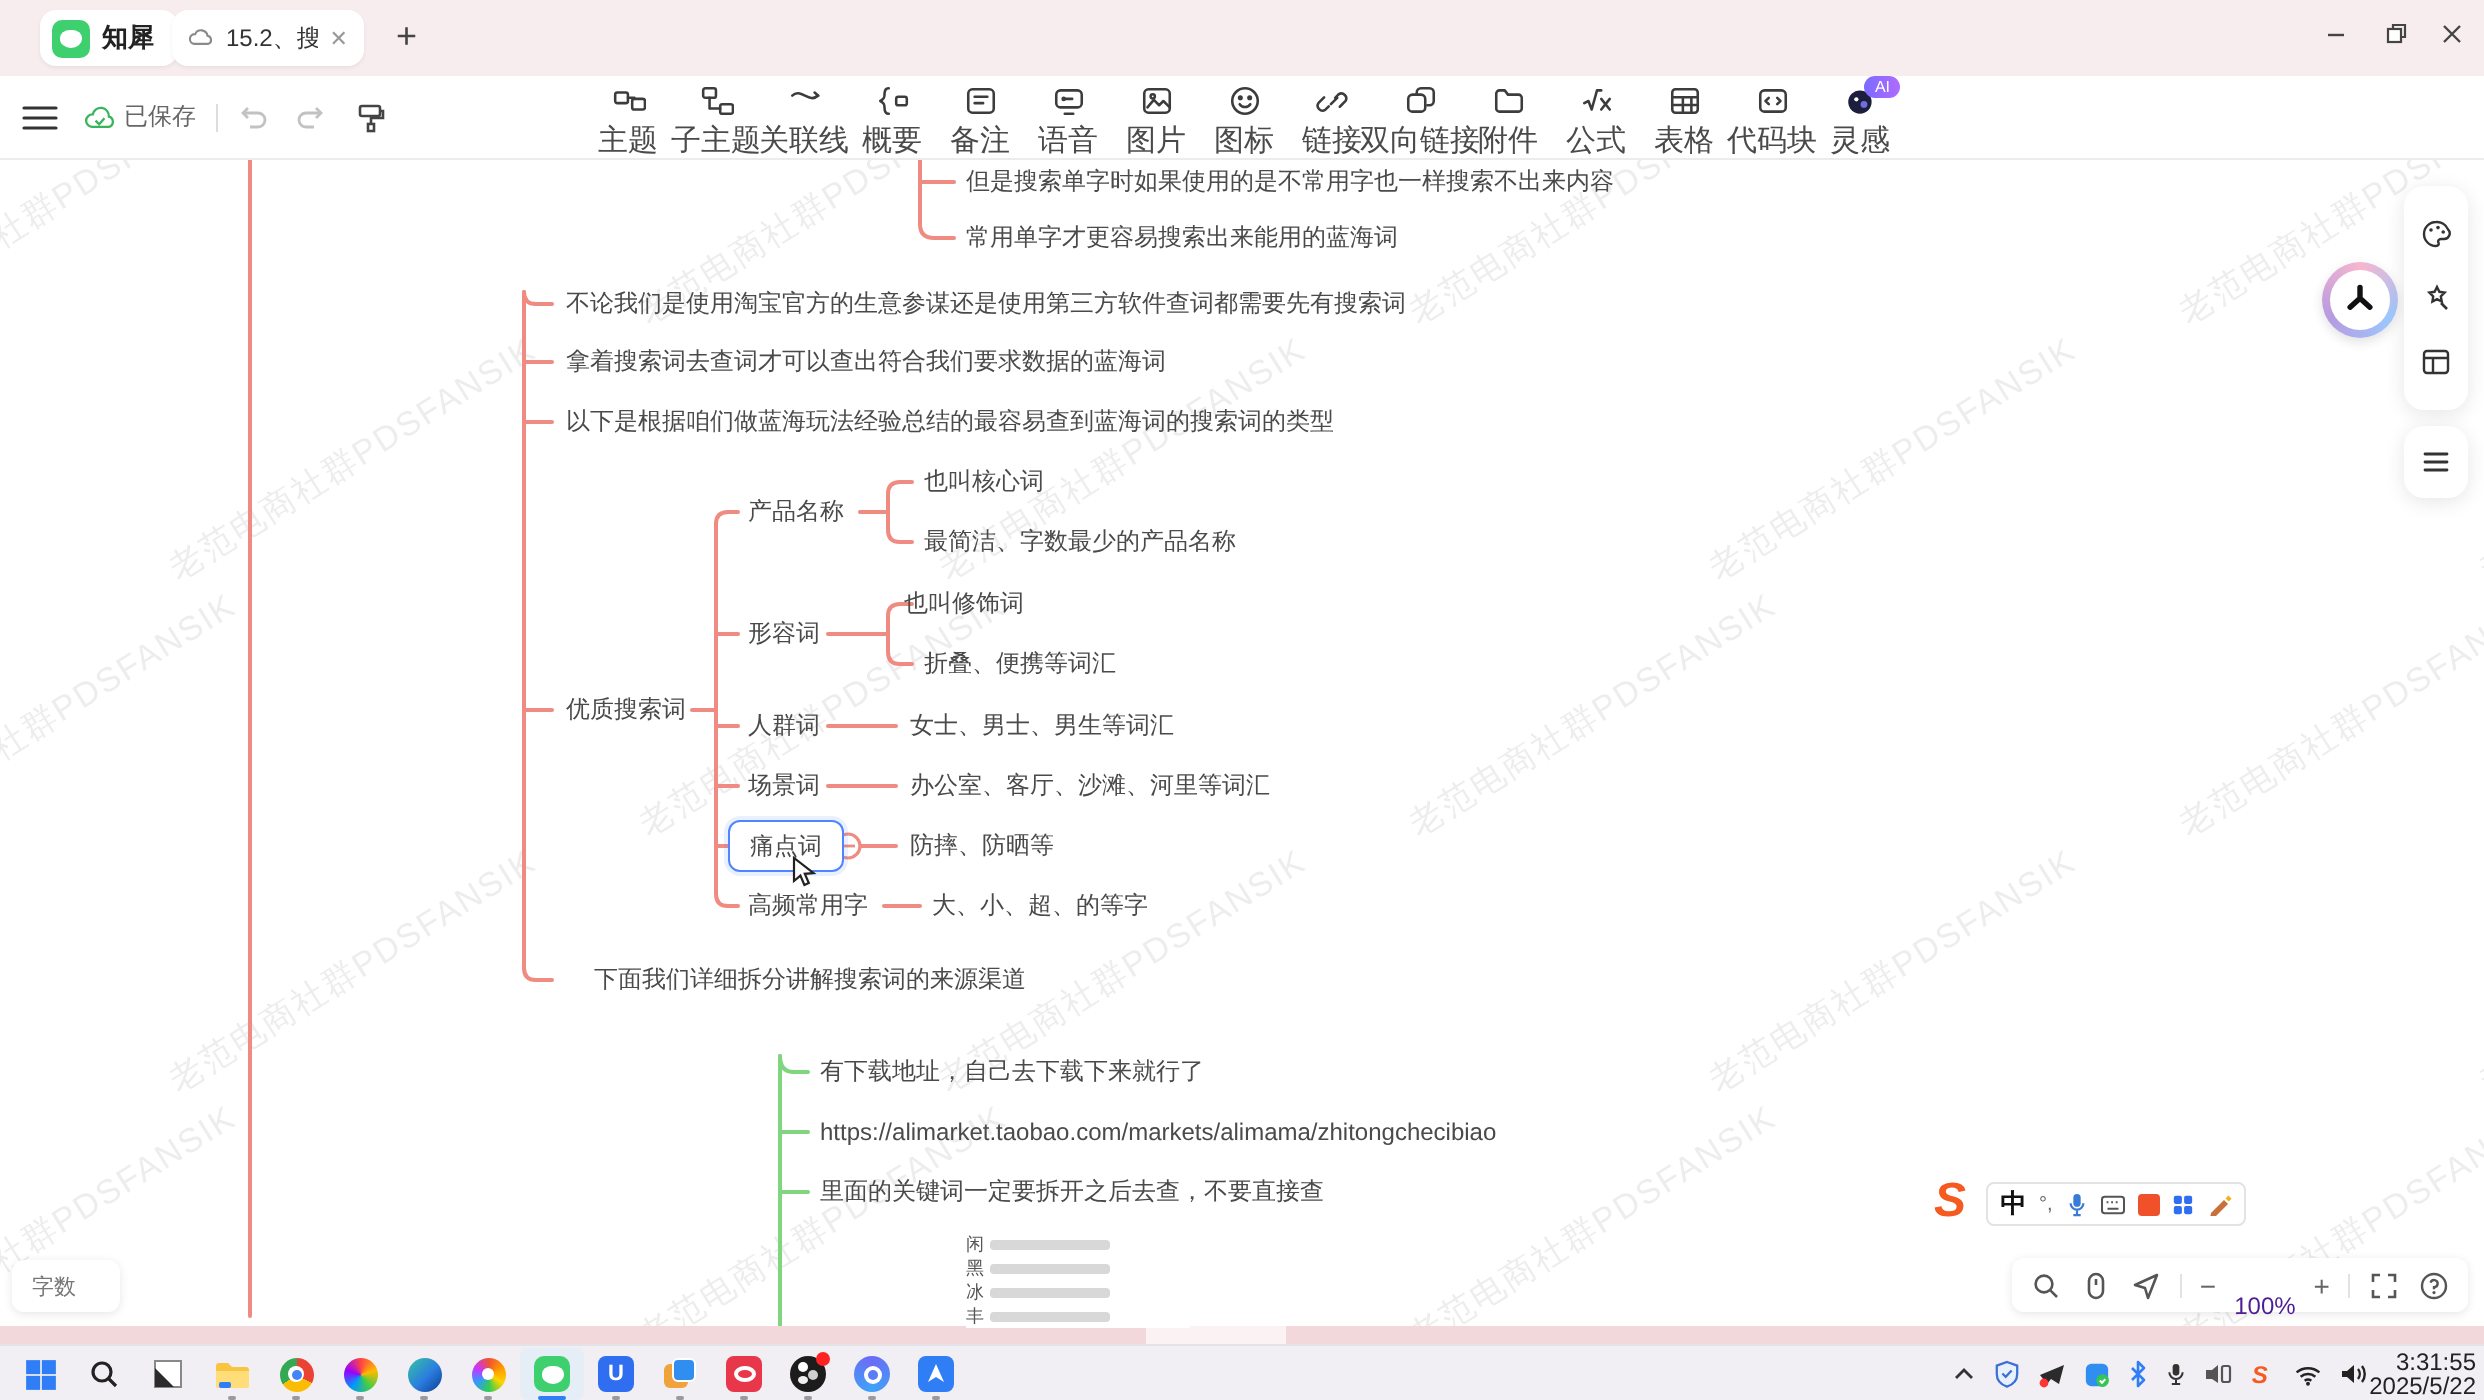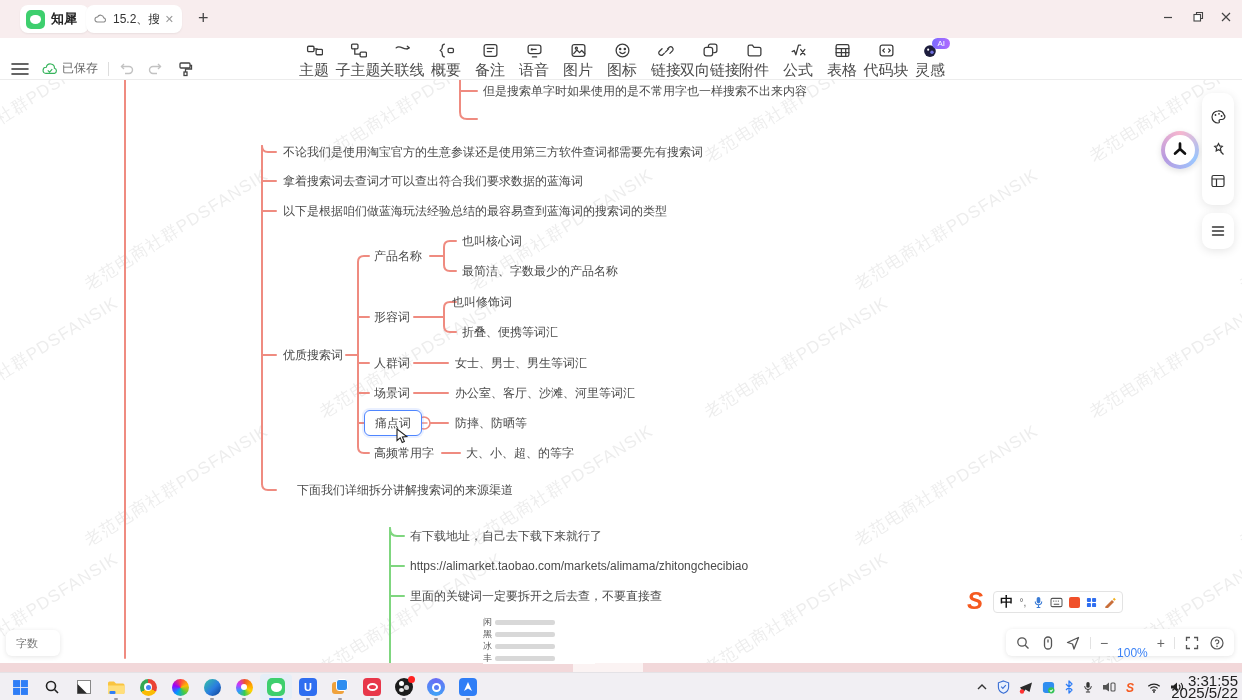--- a/index.html
+++ b/index.html
@@ -13,21 +13,21 @@
   #logo-sq::after { content:""; position:absolute; left:4px; top:5px; width:11px; height:9px; background:#fff; border-radius:45% 45% 50% 50%; }
   #logo-pill .nm { font-size:13px; font-weight:bold; color:#222; }
   #doc-tab { position:absolute; left:86px; top:5px; height:28px; width:96px; background:#fff; border-radius:8px; display:flex; align-items:center; padding:0 8px; gap:6px; box-shadow:0 1px 2px rgba(0,0,0,.06); }
   #doc-tab .t { font-size:12px; color:#333; white-space:nowrap; overflow:hidden; flex:1; }
   #doc-tab .x { font-size:11px; color:#999; }
   #new-tab { position:absolute; left:198px; top:8px; font-size:18px; color:#444; line-height:20px; }
   .winctl { position:absolute; top:11px; width:16px; height:16px; color:#444; font-size:13px; text-align:center; line-height:16px; }
 
   
   #toolbar { position:absolute; left:0; top:38px; width:1242px; height:42px; background:#fff; border-bottom:1px solid #ececec; }
-  .tbl { position:absolute; top:22px; display:flex; align-items:center; color:#555;justify-content:center; }
+  .tbl { position:absolute; top:12px; display:flex; align-items:center; color:#555;justify-content:center; }
   #saved { font-size:12px; color:#666; margin-left:4px; }
   .vdiv { width:1px; height:14px; background:#ddd; margin:0 10px; }
   .tool { width:44px; display:flex; flex-direction:column; align-items:center; gap:2px; position:relative; }
   .tool svg { display:block; }
   .tool .lb { font-size:15px; color:#4a4a4a; white-space:nowrap; }
   #tools { position:absolute; left:292px; top:4px; display:flex; }
   .ai-badge { position:absolute; right:2px; top:-4px; background:linear-gradient(90deg,#7a6bff,#b06bff); color:#fff; font-size:8px; font-weight:normal; padding:1px 5px; border-radius:7px; }
   #export-btn { position:absolute; left:1126px; top:45px; width:50px; height:28px; border:1px solid #e6e6e6; border-radius:15px; background:#fff; font-size:12.5px; color:#333; text-align:center; line-height:26px; }
   #share-btn { position:absolute; left:1184px; top:45px; width:52px; height:28px; border-radius:15px; background:#2ec962; font-size:12.5px; color:#fff; text-align:center; line-height:28px; }
 
@@ -47,39 +47,39 @@
   #ai-ball { position:absolute; left:1161px; top:51px; width:38px; height:38px; border-radius:50%; background:conic-gradient(#f6b6ce,#9cc8ff,#b79ae0,#f6b6ce); display:flex; align-items:center; justify-content:center; box-shadow:0 2px 6px rgba(0,0,0,.12); }
   #ai-ball .in { width:30px; height:30px; border-radius:50%; background:#fff; display:flex; align-items:center; justify-content:center; }
   .side-panel { position:absolute; left:1202px; background:#fff; border-radius:10px; box-shadow:0 2px 10px rgba(0,0,0,.10); display:flex; flex-direction:column; align-items:center; }
   #panel-style { top:13px; width:32px; height:112px; justify-content:space-around; padding:8px 0; }
   #panel-outline { top:133px; width:32px; height:36px; justify-content:center; }
 
   
   .pill { position:absolute; background:#fff; border-radius:6px; box-shadow:0 1px 5px rgba(0,0,0,.10); display:flex; align-items:center; }
   #wordcount { left:6px; top:550px; width:54px; height:26px; padding-left:10px; font-size:11px; color:#777; }
   #zoombar { left:1006px; top:549px; width:228px; height:27px; justify-content:space-evenly; color:#555; }
-  #zoombar .zl { font-size:12px; color:#3b82f6;margin-top:20px; }
+  #zoombar .zl { font-size:12px; color:#4c1d95;margin-top:20px; }
   #zoombar .pm { font-size:14px; color:#666; }
   #zoombar .dv { width:1px; height:12px; background:#e2e2e2; }
 
   
   #sogou-bar { position:absolute; left:993px; top:511px; width:130px; height:22px; background:#fff; border:1px solid #e3e3e3; border-radius:4px; display:flex; align-items:center; justify-content:space-evenly; z-index:7; }
   #sogou-logo { position:absolute; left:967px; top:507px; width:30px; height:30px; z-index:8; font-size:24px; font-weight:900; font-style:italic; color:#f55a20; text-shadow:1px 1px 0 #fff,-1px 1px 0 #fff,1px -1px 0 #fff; }
   #sogou-bar .zh { font-size:13px; font-weight:bold; color:#111; }
   #sogou-bar .pc { font-size:10px; color:#666; }
 
   
   #taskbar { position:absolute; left:0; top:672px; width:1242px; height:28px; background:#f1eff3; border-top:1px solid #e4e2e6; }
   #tb-apps { position:absolute; left:4px; top:0; height:28px; display:flex; align-items:center; }
   .tb-app { width:32px; height:26px; display:flex; align-items:center; justify-content:center; position:relative; border-radius:4px; }
   .tb-app .dot { position:absolute; bottom:0px; left:50%; transform:translateX(-50%); width:4px; height:2.5px; border-radius:2px; background:#9b98a0; }
   .tb-app.active { background:#e5eef7; }
   .tb-app.active .dot { width:14px; background:#2f7ef6; }
   #tray { position:absolute; right:58px; top:0; height:28px; display:flex; align-items:center; gap:9px; }
-  #clock { position:absolute; right:4px; top:2px; text-align:right; font-size:15px; color:#222; line-height:12px; }
+  #clock { position:absolute; right:4px; top:2px; text-align:right; font-size:12px; color:#222; line-height:12px; }
 
   .ic16 { width:16px; height:16px; }
 </style>
 </head>
 <body>
 
 <div id="titlebar">
   <div id="logo-pill">
     <div id="logo-sq"></div>
     <span class="nm">知犀</span>
@@ -318,20 +318,21 @@
     <path d="M420.5,343 H427.5" stroke="#ef8b80" stroke-width="1.4"></path>
     <g fill="none" stroke="#7fd67f" stroke-width="2" stroke-linecap="round">
       <path d="M390,448 Q390,456 397,456 H404"></path>
       <path d="M390,448 V592"></path>
       <path d="M390,486 H404"></path>
       <path d="M390,516 H404"></path>
     </g>
   </svg>
 
   <div class="node" style="left:483px;top:11px">但是搜索单字时如果使用的是不常用字也一样搜索不出来内容</div>
+  <div class="node" style="left:483px;top:39px">常用单字才更容易搜索出来能用的蓝海词</div>
   <div class="node" style="left:283px;top:72px">不论我们是使用淘宝官方的生意参谋还是使用第三方软件查词都需要先有搜索词</div>
   <div class="node" style="left:283px;top:101px">拿着搜索词去查词才可以查出符合我们要求数据的蓝海词</div>
   <div class="node" style="left:283px;top:131px">以下是根据咱们做蓝海玩法经验总结的最容易查到蓝海词的搜索词的类型</div>
   <div class="node" style="left:283px;top:275px">优质搜索词</div>
   <div class="node" style="left:374px;top:176px">产品名称</div>
   <div class="node" style="left:462px;top:161px">也叫核心词</div>
   <div class="node" style="left:462px;top:191px">最简洁、字数最少的产品名称</div>
   <div class="node" style="left:374px;top:237px">形容词</div>
   <div class="node" style="left:452px;top:222px">也叫修饰词</div>
   <div class="node" style="left:462px;top:252px">折叠、便携等词汇</div>

